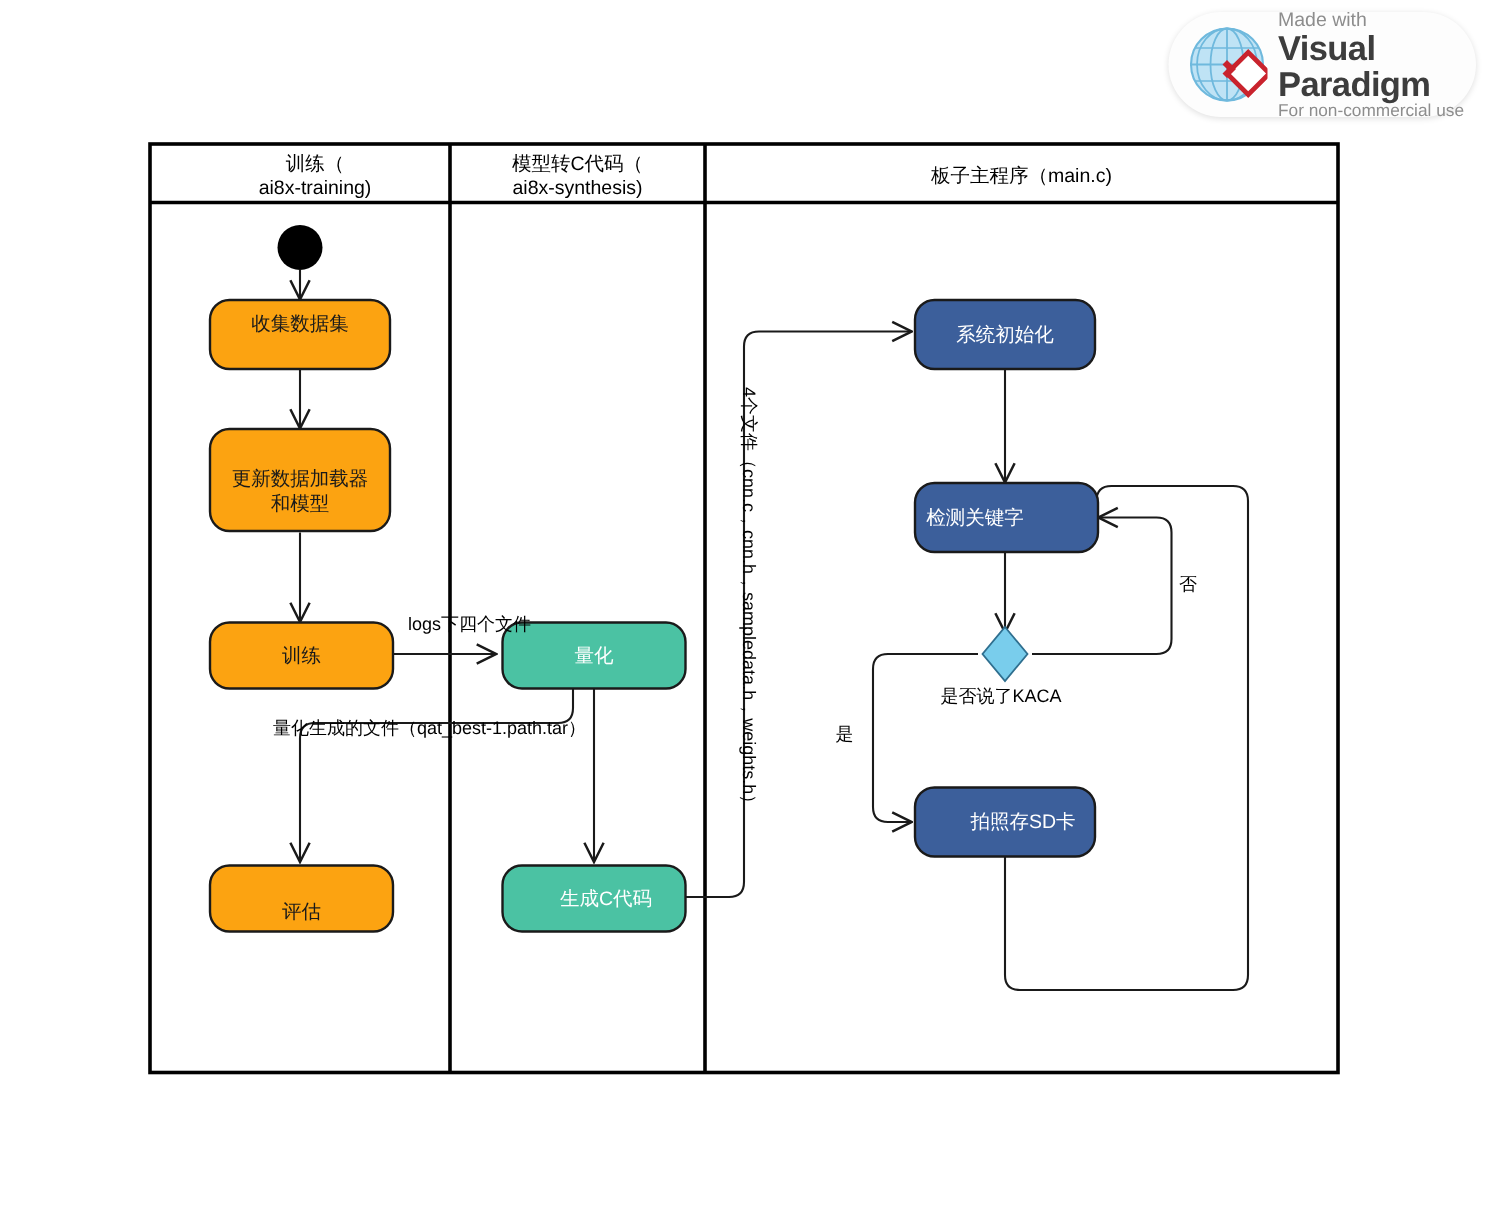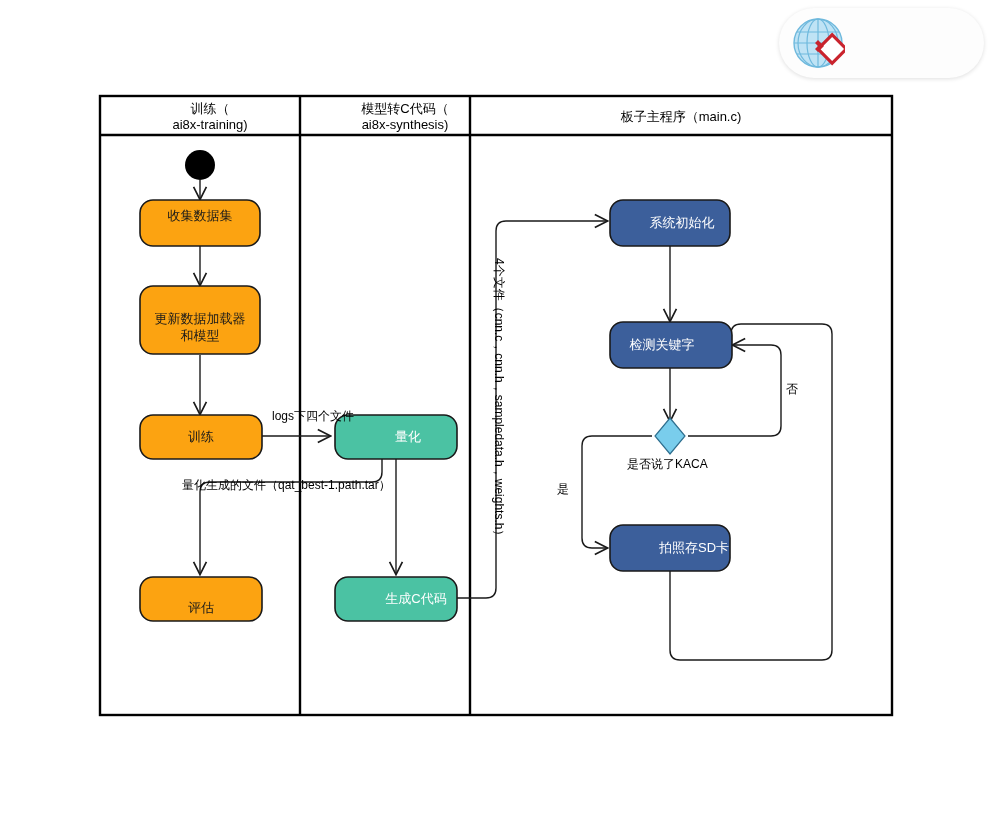--- a/index.html
+++ b/index.html
@@ -86,21 +86,21 @@
   .act-text {
     position: absolute;
     display: flex;
     align-items: center;
     justify-content: center;
     text-align: center;
     font-size: 13px;
     line-height: 1.3;
     pointer-events: none;
   }
-  .act-text.light { color: #ffffff; padding-left: 12px; }
+  .act-text.light { color: #ffffff; }
   .act-text.dark  { color: #1a1a1a; }
 </style>
 </head>
 <body>
 
 <svg id="canvas" viewBox="0 0 993 815" xmlns="http://www.w3.org/2000/svg">
 
   <defs>
     <marker id="arrowOpen" viewBox="0 0 12 12" refX="10.5" refY="6" markerWidth="11" markerHeight="11" orient="auto-start-reverse">
       <path d="M 1 1 L 11 6 L 1 11" fill="none" stroke="#1a1a1a" stroke-width="1.3"></path>
@@ -173,21 +173,21 @@
   <rect x="610" y="525" width="120" height="46" rx="13" ry="13" fill="#3C5F9B" stroke="#1a1a1a" stroke-width="1.6"></rect>
 
   <polygon points="670,418 685,436 670,454 655,436" fill="#79CDEC" stroke="#2f6f8f" stroke-width="1.2"></polygon>
 </svg>
 
 <div class="lane-title" style="left:102px; top:101px; width:216px;">
   <div>训练（</div>
   <div>ai8x-training)</div>
 </div>
 
-<div class="lane-title" style="left:302px; top:101px; width:166px;margin-left:20px;">
+<div class="lane-title" style="left:302px; top:101px; width:166px;">
   <div>模型转C代码（</div>
   <div>ai8x-synthesis)</div>
 </div>
 
 <div class="lane-title" style="left:472px; top:109px; width:418px;">
   <div>板子主程序（main.c)</div>
 </div>
 
 <div class="act-text dark" style="left:140px; top:200px; width:120px; height:32px;">收集数据集</div>
 
@@ -228,13 +228,18 @@
       <line x1="27" y1="3" x2="27" y2="51" stroke="#6fb9dd" stroke-width="1.2"></line>
       <line x1="3" y1="27" x2="51" y2="27" stroke="#6fb9dd" stroke-width="1.2"></line>
       <line x1="6" y1="16" x2="48" y2="16" stroke="#6fb9dd" stroke-width="1.1"></line>
       <line x1="6" y1="38" x2="48" y2="38" stroke="#6fb9dd" stroke-width="1.1"></line>
       <g>
         <rect x="27" y="13" width="20" height="20" transform="rotate(45 27 33)" fill="#ffffff" stroke="#c9232d" stroke-width="3.2"></rect>
         <path d="M 27 24 L 33 30 L 27 36 L 24 33 L 27 30 L 24 27 Z" fill="#c9232d"></path>
       </g>
     </svg>
   </div>
+  <div class="vp-text">
+    <div class="vp-madewith">Made with</div>
+    <div class="vp-name">Visual Paradigm</div>
+    <div class="vp-noncom">For non-commercial use</div>
+  </div>
 </div>
 
 </body></html>

